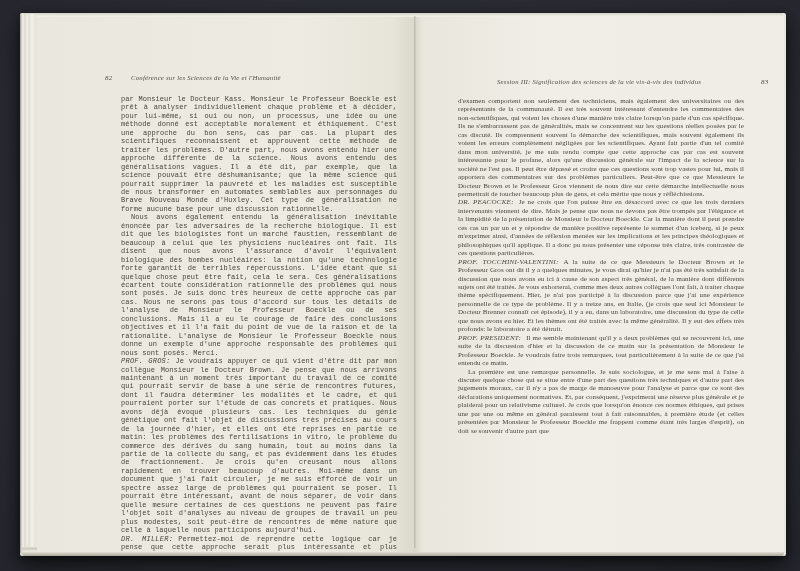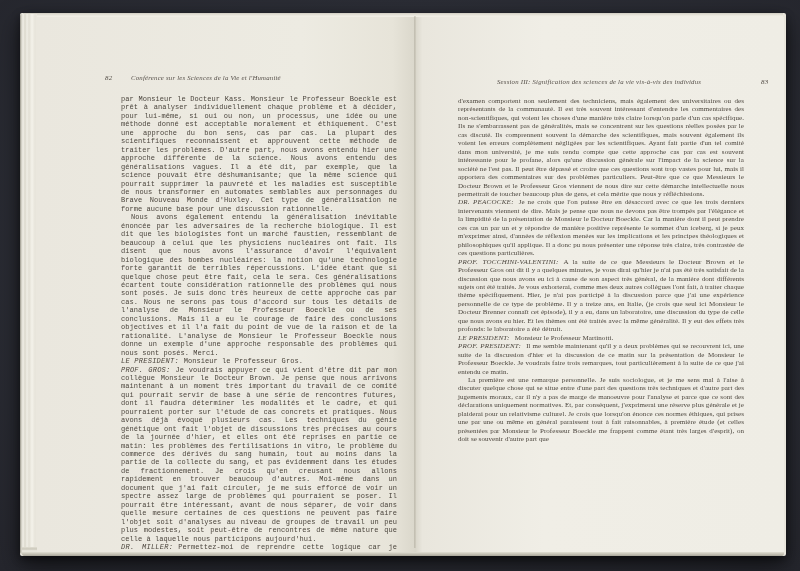--- a/index.html
+++ b/index.html
@@ -72,34 +72,32 @@
     <div class="stack-top"></div>
     <div class="stack-left"></div>
     <div class="stack-bottom"></div>
 
     <div class="page left">
       <span class="running-head pagenum rh-left-num">82</span>
       <span class="running-head rh-left-title">Conférence sur les Sciences de la Vie et l'Humanité</span>
       <div class="body-text lp">
           <p class="">par Monsieur le Docteur Kass. Monsieur le Professeur Boeckle est prêt à analyser individuellement chaque problème et à décider, pour lui-même, si oui ou non, un processus, une idée ou une méthode donné est acceptable moralement et éthiquement. C'est une approche du bon sens, cas par cas. La plupart des scientifiques reconnaissent et approuvent cette méthode de traiter les problèmes. D'autre part, nous avons entendu hier une approche différente de la science. Nous avons entendu des généralisations vagues. Il a été dit, par exemple, que la science pouvait être déshumanisante; que la même science qui pourrait supprimer la pauvreté et les maladies est susceptible de nous transformer en automates semblables aux personnages du Brave Nouveau Monde d'Huxley. Cet type de généralisation ne forme aucune base pour une discussion rationnelle.</p>
           <p class="indent">Nous avons également entendu la généralisation inévitable énoncée par les adversaires de la recherche biologique. Il est dit que les biologistes font un marché faustien, ressemblant de beaucoup à celui que les physiciens nucléaires ont fait. Ils disent que nous avons l'assurance d'avoir l'équivalent biologique des bombes nucléaires: la notion qu'une technologie forte garantit de terribles répercussions. L'idée étant que si quelque chose peut être fait, cela le sera. Ces généralisations écartent toute considération rationnelle des problèmes qui nous sont posés. Je suis donc très heureux de cette approche cas par cas. Nous ne serons pas tous d'accord sur tous les détails de l'analyse de Monsieur le Professeur Boeckle ou de ses conclusions. Mais il a eu le courage de faire des conclusions objectives et il l'a fait du point de vue de la raison et de la rationalité. L'analyse de Monsieur le Professeur Boeckle nous donne un exemple d'une approche responsable des problèmes qui nous sont posés. Merci.</p>
-          <p class=""><em class="speaker">LE PRESIDENT:</em>Monsieur le Professeur Gros.</p>
           <p class=""><em class="speaker">PROF. GROS:</em>Je voudrais appuyer ce qui vient d'être dit par mon collègue Monsieur le Docteur Brown. Je pense que nous arrivons maintenant à un moment très important du travail de ce comité qui pourrait servir de base à une série de rencontres futures, dont il faudra déterminer les modalités et le cadre, et qui pourraient porter sur l'étude de cas concrets et pratiques. Nous avons déjà évoqué plusieurs cas. Les techniques du génie génétique ont fait l'objet de discussions très précises au cours de la journée d'hier, et elles ont été reprises en partie ce matin: les problèmes des fertilisations in vitro, le problème du commerce des dérivés du sang humain, tout au moins dans la partie de la collecte du sang, et pas évidemment dans les études de fractionnement. Je crois qu'en creusant nous allons rapidement en trouver beaucoup d'autres. Moi-même dans un document que j'ai fait circuler, je me suis efforcé de voir un spectre assez large de problèmes qui pourraient se poser. Il pourrait être intéressant, avant de nous séparer, de voir dans quelle mesure certaines de ces questions ne peuvent pas faire l'objet soit d'analyses au niveau de groupes de travail un peu plus modestes, soit peut-être de rencontres de même nature que celle à laquelle nous participons aujourd'hui.</p>
           <p class=""><em class="speaker">DR. MILLER:</em>Permettez-moi de reprendre cette logique car je pense que cette approche serait plus intéressante et plus compréhensible pour les profanes. Très souvent, le profane pense à des problèmes pratiques qui le ou la touchent. Je donne, en tant qu'exemple de la manière dont les profanes peuvent être impliqués, le concept de la Institutional Review Board des Etats-Unis (nous avons des organisations semblables dans les universités canadiennes), où les projets de recherche sont discutés sur une base individuelle. En général, ces comités</p>
         </div>
     </div>
 
     <div class="page right">
       <span class="running-head rh-right-title">Session III: Signification des sciences de la vie vis-à-vis des individus</span>
       <span class="running-head pagenum rh-right-num">83</span>
       <div class="body-text rp">
           <p class="">d'examen comportent non seulement des techniciens, mais également des universitaires ou des représentants de la communauté. Il est très souvent intéressant d'entendre les commentaires des non-scientifiques, qui voient les choses d'une manière très claire lorsqu'on parle d'un cas spécifique. Ils ne s'embarrassent pas de généralités, mais se concentrent sur les questions réelles posées par le cas discuté. Ils comprennent souvent la démarche des scientifiques, mais souvent également ils voient les erreurs complètement négligées par les scientifiques. Ayant fait partie d'un tel comité dans mon université, je me suis rendu compte que cette approche cas par cas est souvent intéressante pour le profane, alors qu'une discussion générale sur l'impact de la science sur la société ne l'est pas. Il peut être dépassé et croire que ces questions sont trop vastes pour lui, mais il apportera des commentaires sur des problèmes particuliers. Peut-être que ce que Messieurs le Docteur Brown et le Professeur Gros viennent de nous dire sur cette démarche intellectuelle nous permettrait de toucher beaucoup plus de gens, et cela mérite que nous y réfléchissions.</p>
           <p class=""><em class="speaker">DR. PEACOCKE:</em>Je ne crois que l'on puisse être en désaccord avec ce que les trois derniers intervenants viennent de dire. Mais je pense que nous ne devons pas être trompés par l'élégance et la limpidité de la présentation de Monsieur le Docteur Boeckle. Car la manière dont il peut prendre ces cas un par un et y répondre de manière positive représente le sommet d'un iceberg, si je peux m'exprimer ainsi, d'années de réflexion menées sur les implications et les principes théologiques et philosophiques qu'il applique. Il a donc pu nous présenter une réponse très claire, très contrastée de ces questions particulières.</p>
           <p class=""><em class="speaker">PROF. TOCCHINI-VALENTINI:</em>A la suite de ce que Messieurs le Docteur Brown et le Professeur Gros ont dit il y a quelques minutes, je vous dirai qu'hier je n'ai pas été très satisfait de la discussion que nous avons eu ici à cause de son aspect très général, de la manière dont différents sujets ont été traités. Je vous exhorterai, comme mes deux autres collègues l'ont fait, à traiter chaque thème spécifiquement. Hier, je n'ai pas participé à la discussion parce que j'ai une expérience personnelle de ce type de problème. Il y a treize ans, en Italie, (je crois que seul ici Monsieur le Docteur Brenner connaît cet épisode), il y a eu, dans un laboratoire, une discussion du type de celle que nous avons eu hier. Et les thèmes ont été traités avec la même généralité. Il y eut des effets très profonds: le laboratoire a été détruit.</p>
-          <p class=""><em class="speaker">LE PRESIDENT:</em>Monsieur le Professeur Martinotti.</p>
           <p class=""><em class="speaker">PROF. PRESIDENT:</em>Il me semble maintenant qu'il y a deux problèmes qui se recouvrent ici, une suite de la discussion d'hier et la discussion de ce matin sur la présentation de Monsieur le Professeur Boeckle. Je voudrais faire trois remarques, tout particulièrement à la suite de ce que j'ai entendu ce matin.</p>
           <p class="indent">La première est une remarque personnelle. Je suis sociologue, et je me sens mal à l'aise à discuter quelque chose qui se situe entre d'une part des questions très techniques et d'autre part des jugements moraux, car il n'y a pas de marge de manoeuvre pour l'analyse et parce que ce sont des déclarations uniquement normatives. Et, par conséquent, j'exprimerai une réserve plus générale et je plaiderai pour un relativisme culturel. Je crois que lorsqu'on énonce ces normes éthiques, qui prises une par une ou même en général paraissent tout à fait raisonnables, à première étude (et celles présentées par Monsieur le Professeur Boeckle me frappent comme étant très larges d'esprit), on doit se souvenir d'autre part que</p>
         </div>
     </div>
 
     <div class="gutter-line"></div>
   </div>
 </div>
 
 </body></html>

